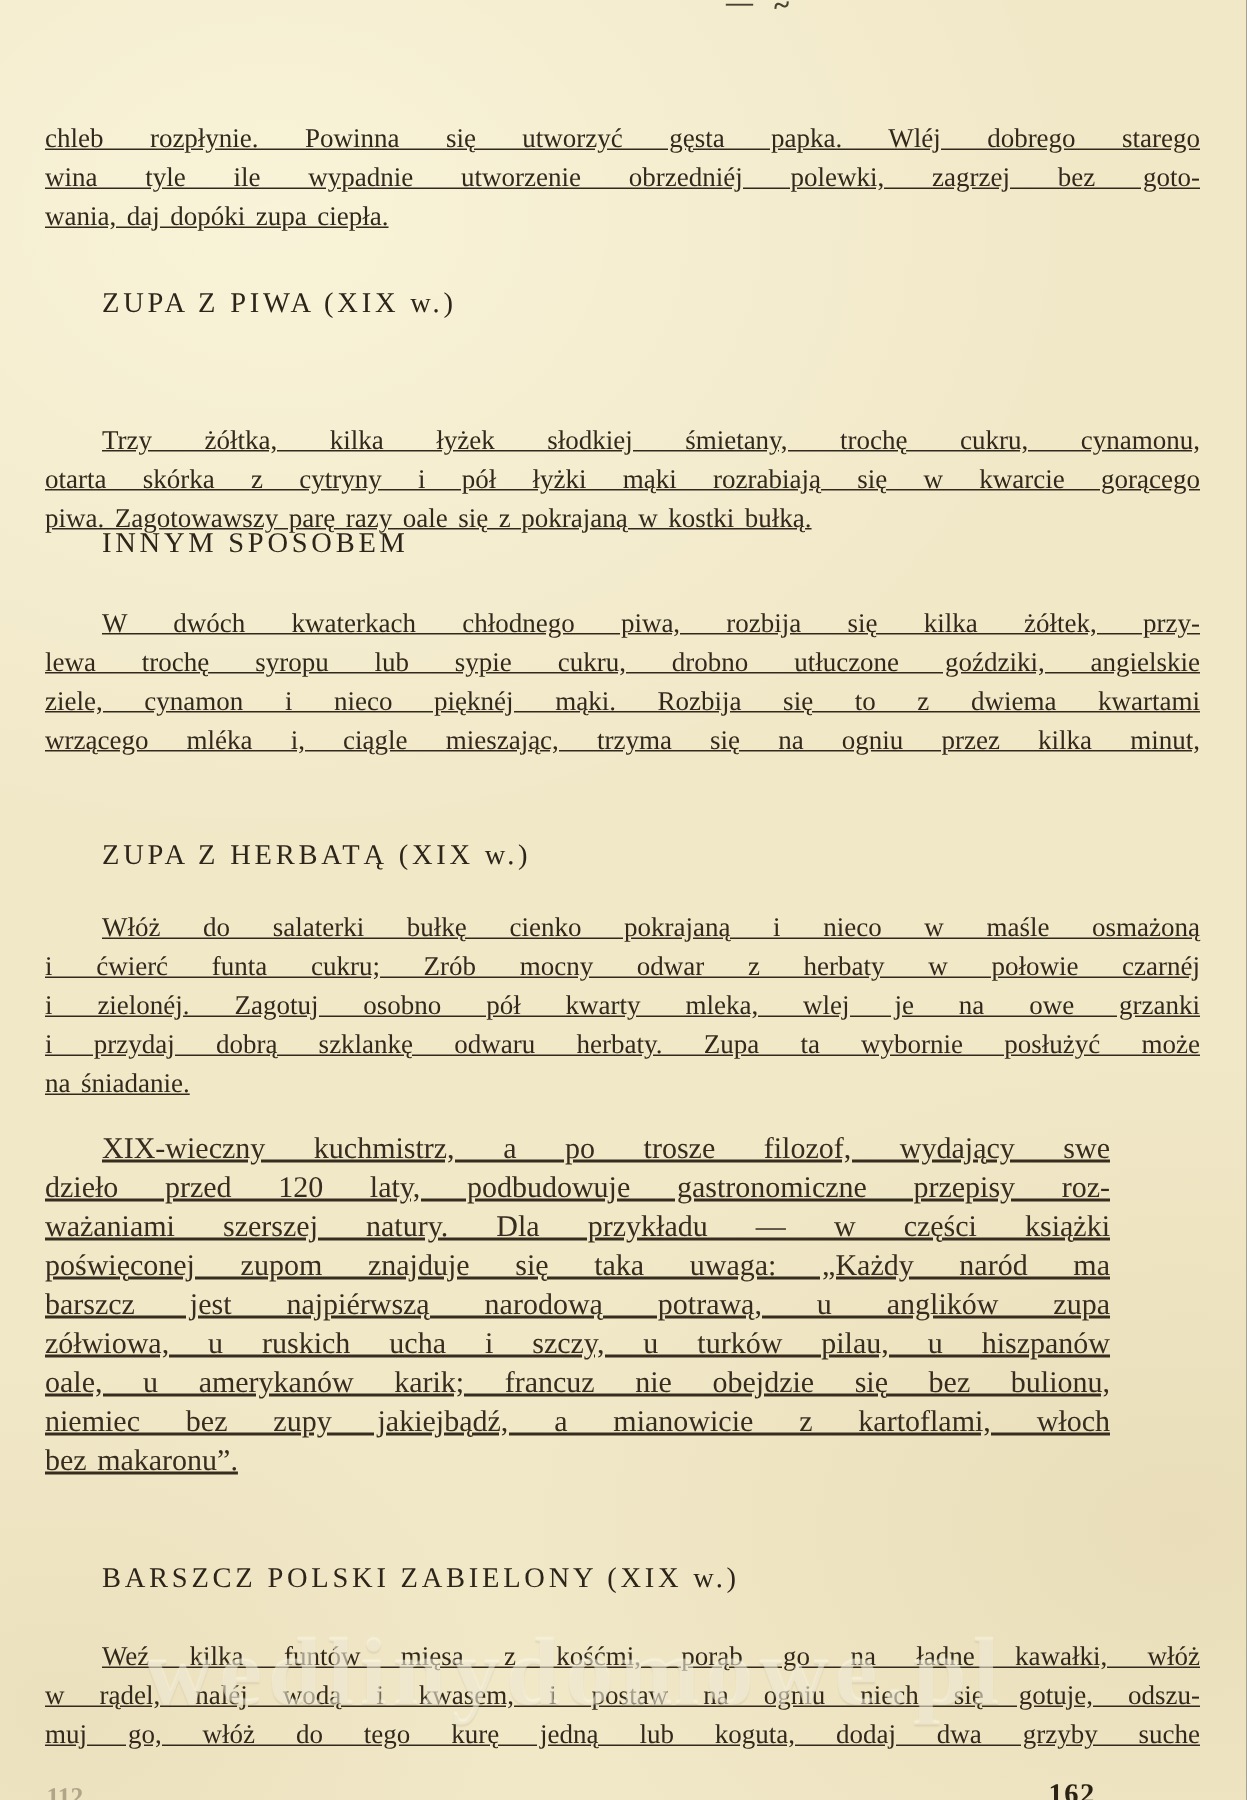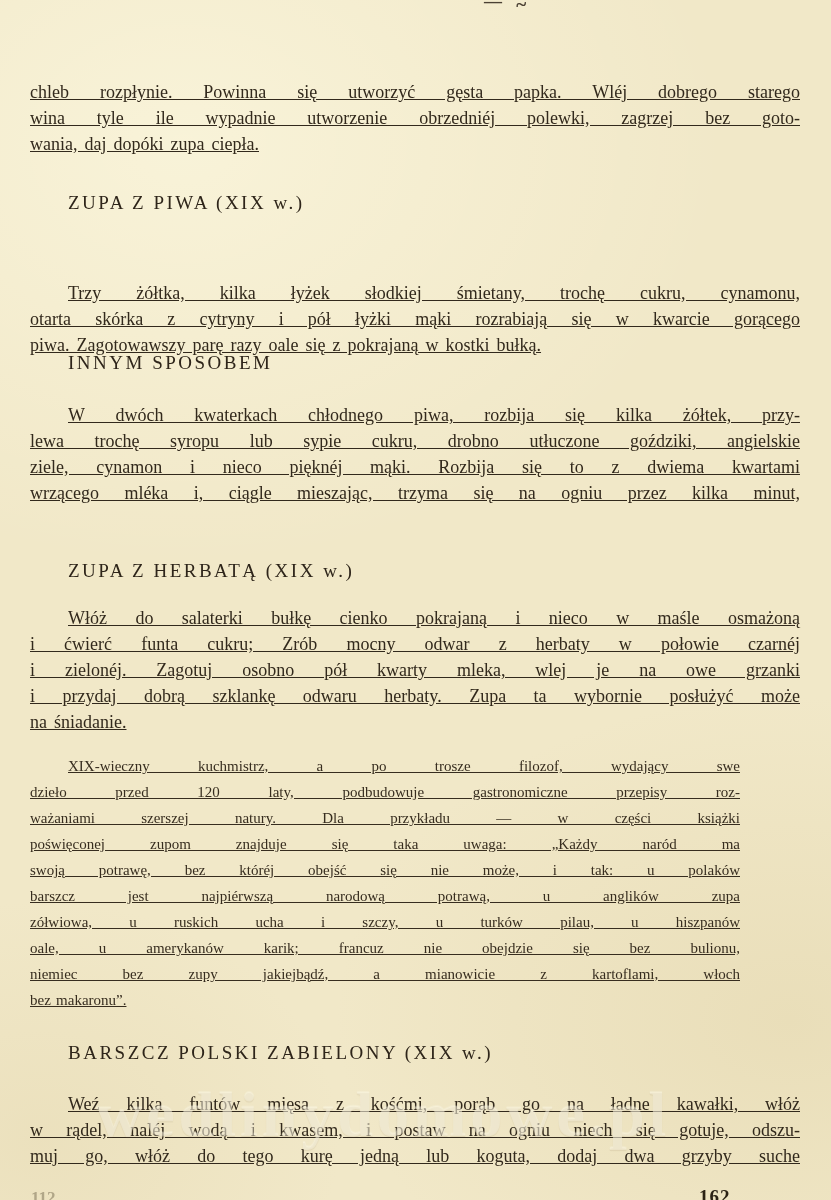--- a/index.html
+++ b/index.html
@@ -14,21 +14,21 @@
       radial-gradient(ellipse 700px 500px at 95% 85%, rgba(210,192,140,0.25), rgba(210,192,140,0) 65%),
       radial-gradient(ellipse 500px 400px at 5% 95%, rgba(215,198,150,0.22), rgba(215,198,150,0) 60%),
       #f1e8c8;
     font-family: "Liberation Serif", "DejaVu Serif", serif;
     color: #32291c;
   }
   .block { position: absolute; left: 30px; width: 770px; }
   .narrow { width: 710px; }
 
   .recipe-par { font-size: 18px; line-height: 26px; word-spacing: 0.14em; }
-  .commentary-par { font-size: 15px; line-height: 26px; word-spacing: 0.10em; color: #372d1f; }
+  .commentary-par { font-size: 20px; line-height: 26px; word-spacing: 0.10em; color: #372d1f; }
 
   .tline { text-align: justify; text-align-last: justify; white-space: normal; text-decoration: underline; }
   .tline.last { text-align-last: left; }
   .indent .tline:first-child { text-indent: 38px; }
 
   .heading {
     position: absolute; left: 68px;
     font-size: 19px; letter-spacing: 2.5px;
     color: #2e251a; white-space: nowrap;
   }
@@ -102,21 +102,20 @@
       <div class="tline">i zielonéj. Zagotuj osobno pół kwarty mleka, wlej je na owe grzanki</div>
       <div class="tline">i przydaj dobrą szklankę odwaru herbaty. Zupa ta wybornie posłużyć może</div>
       <div class="tline last">na śniadanie.</div>
     </div>
 
   <div class="block commentary-par narrow indent p-comm">
       <div class="tline">XIX-wieczny kuchmistrz, a po trosze filozof, wydający swe</div>
       <div class="tline">dzieło przed 120 laty, podbudowuje gastronomiczne przepisy roz-</div>
       <div class="tline">ważaniami szerszej natury. Dla przykładu — w części książki</div>
       <div class="tline">poświęconej zupom znajduje się taka uwaga: „Każdy naród ma</div>
-      <div class="tline">swoją potrawę, bez któréj obejść się nie może, i tak: u polaków</div>
       <div class="tline">barszcz jest najpiérwszą narodową potrawą, u anglików zupa</div>
       <div class="tline">zółwiowa, u ruskich ucha i szczy, u turków pilau, u hiszpanów</div>
       <div class="tline">oale, u amerykanów karik; francuz nie obejdzie się bez bulionu,</div>
       <div class="tline">niemiec bez zupy jakiejbądź, a mianowicie z kartoflami, włoch</div>
       <div class="tline last">bez makaronu”.</div>
     </div>
 
   <div class="heading h-sec3">BARSZCZ POLSKI ZABIELONY (XIX w.)</div>
   <div class="block recipe-par indent p-sec3">
       <div class="tline">Weź kilka funtów mięsa z kośćmi, porąb go na ładne kawałki, włóż</div>

